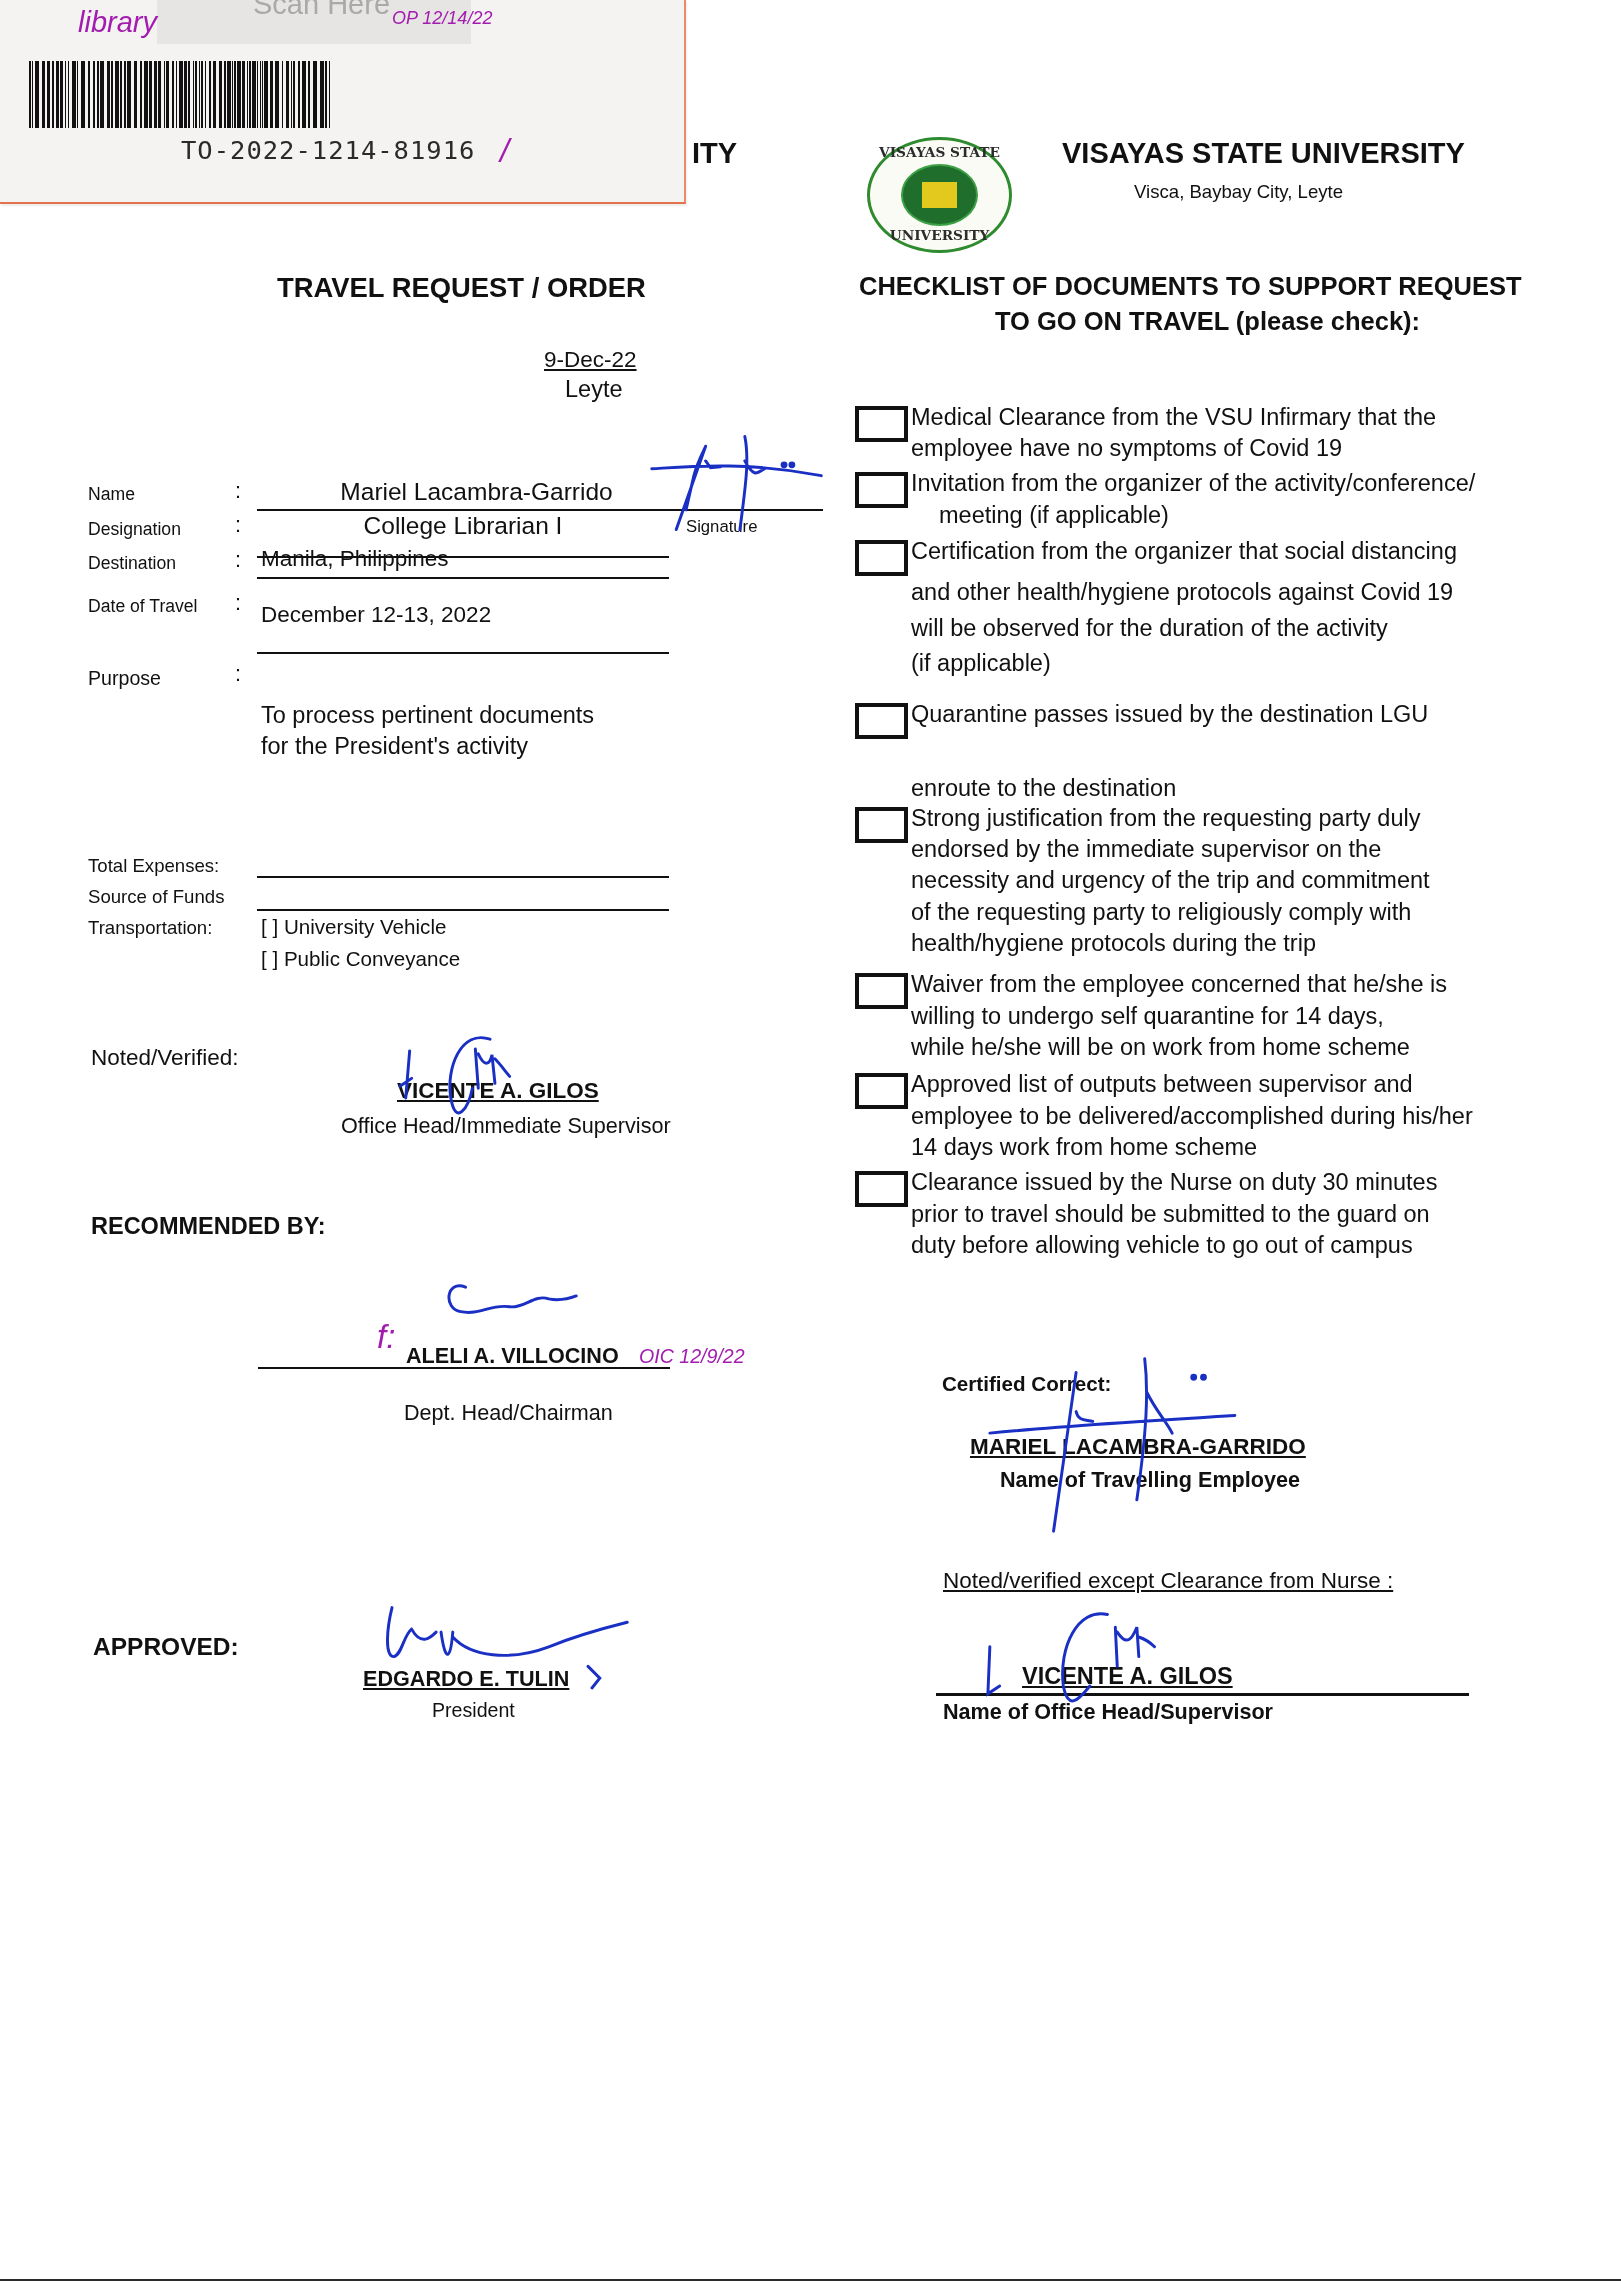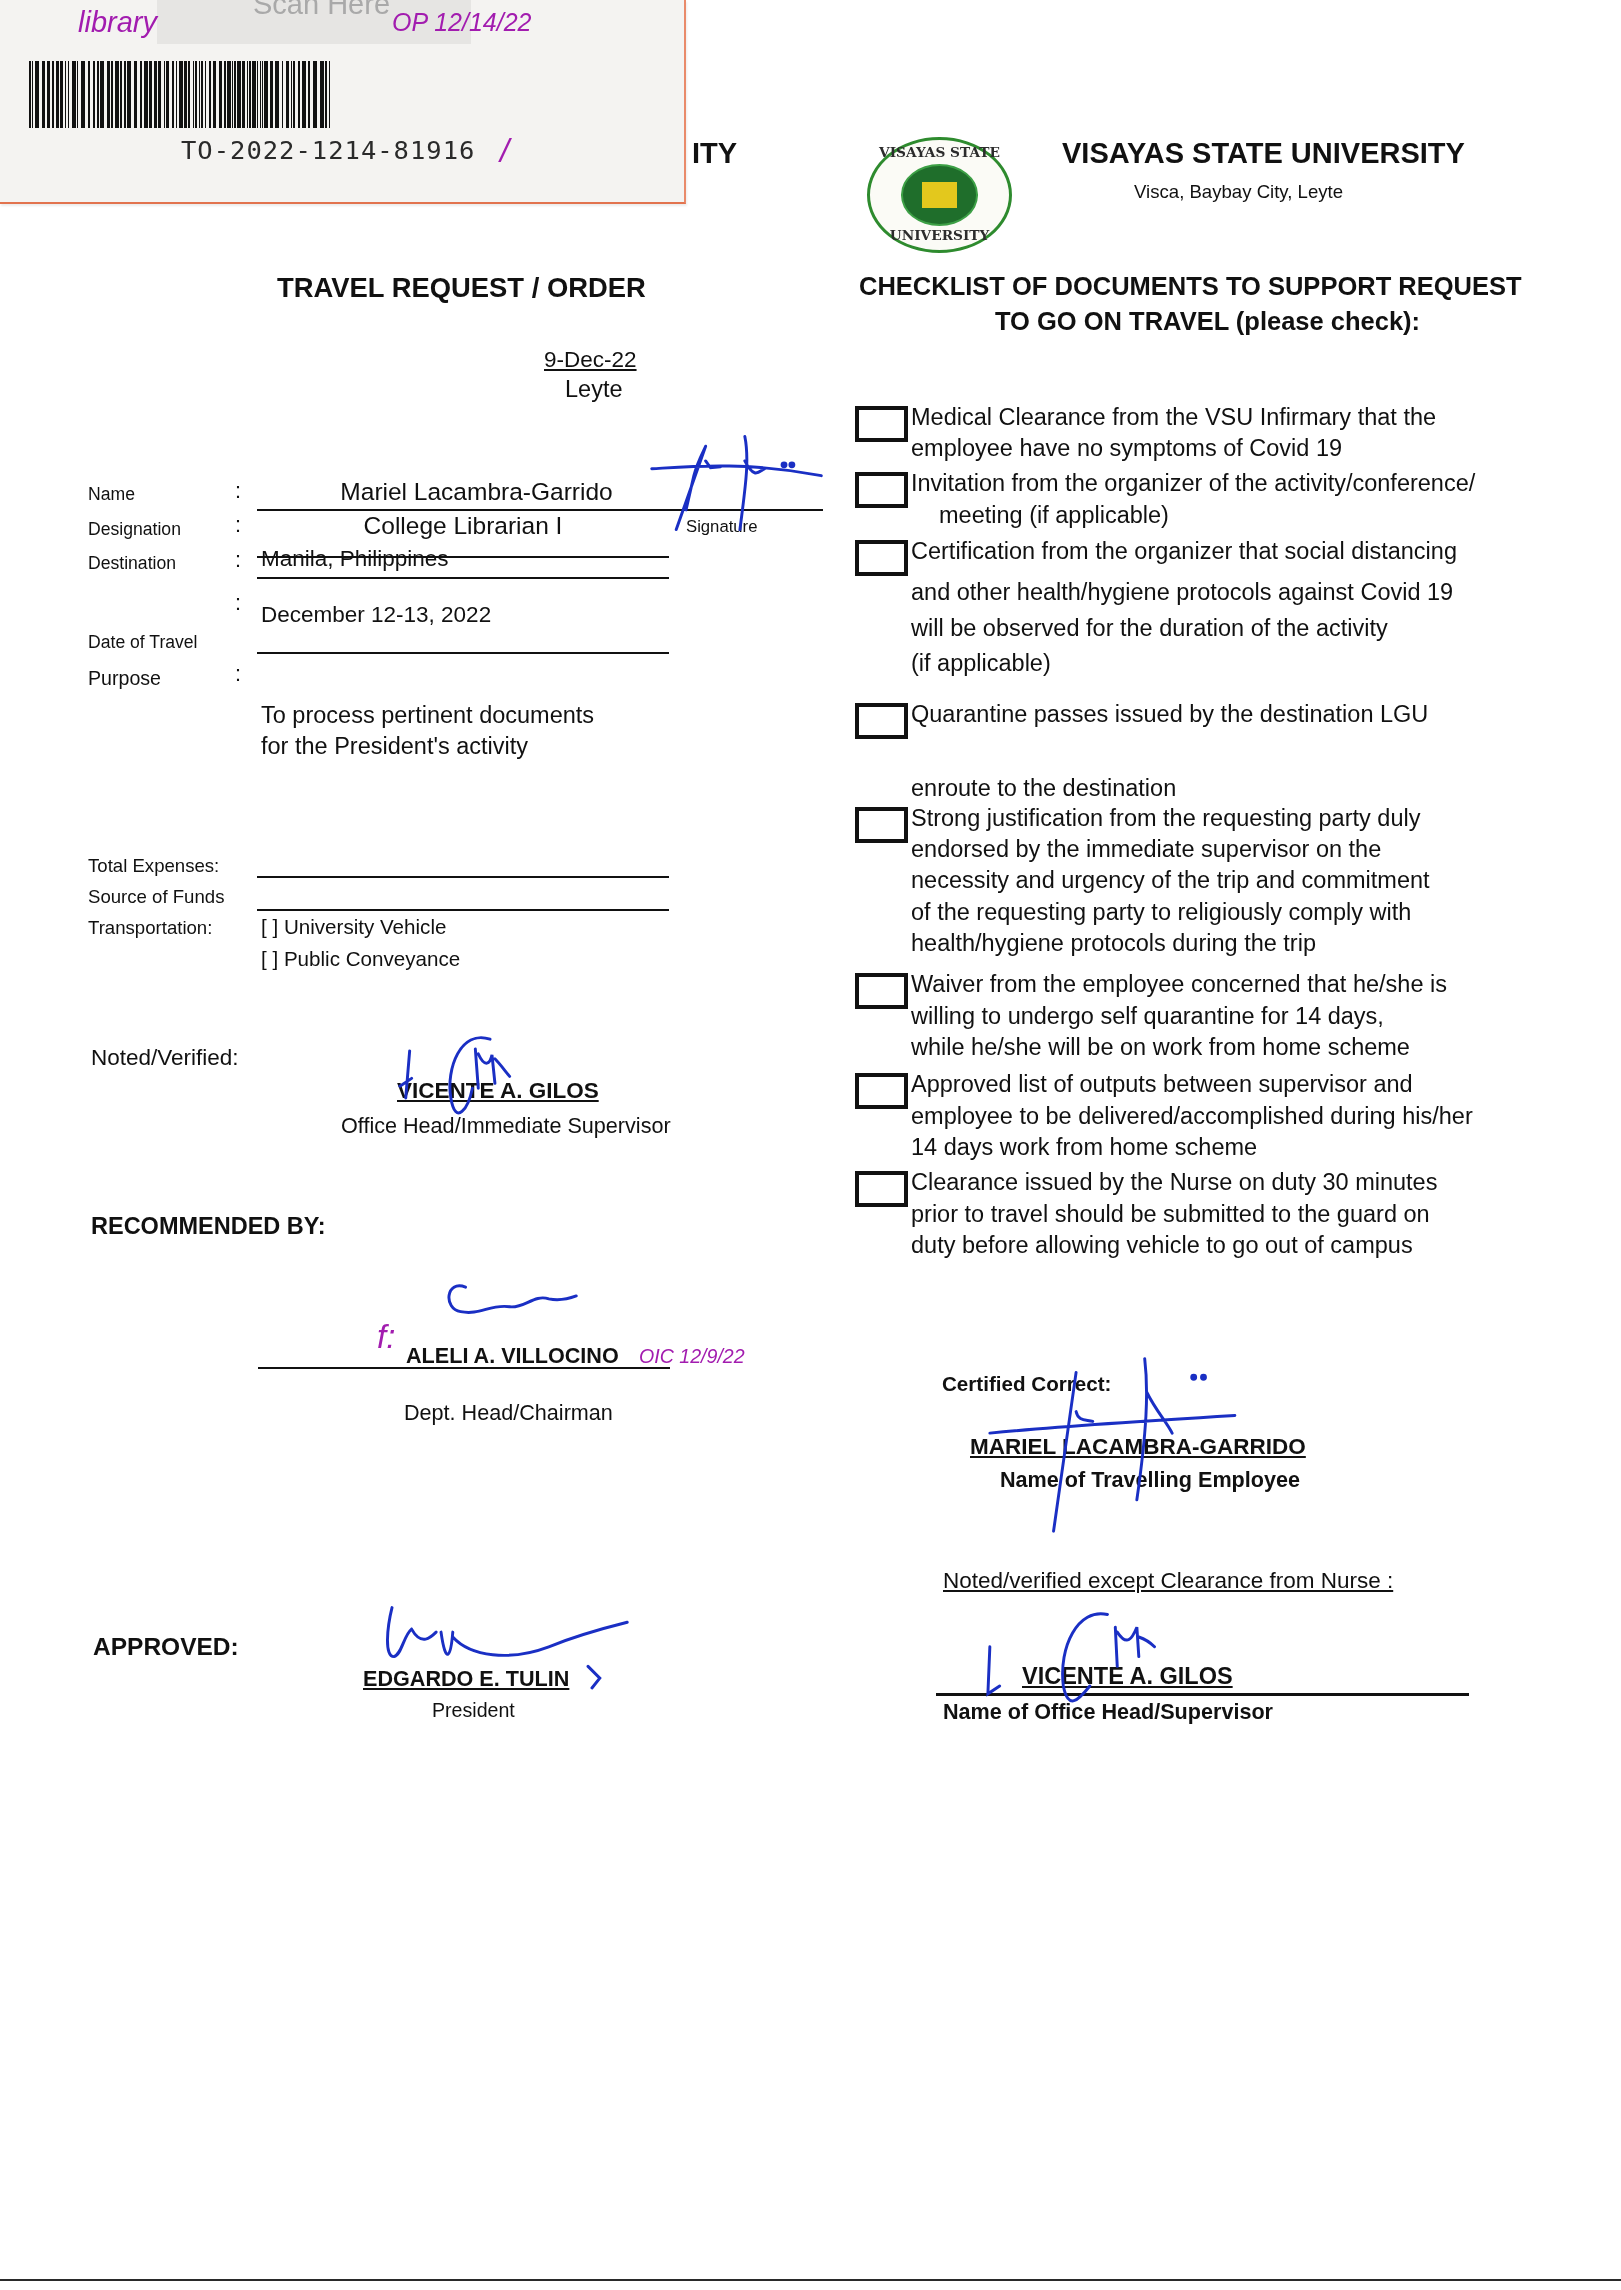--- a/index.html
+++ b/index.html
@@ -13,21 +13,21 @@
   #sticker { position: absolute; left: 0; top: 0; width: 686px; height: 204px;
     background: #f4f3f1; border-right: 2px solid #e98a6a; border-bottom: 2.9px solid #e2734e;
     box-shadow: 1px 2px 2px rgba(0,0,0,0.08); }
   #sticker .scan { position: absolute; left: 253px; top: -11.8px; font-size: 29px; color: #a9a9a9; }
   #sticker .scanbg { position: absolute; left: 157px; top: 0; width: 314px; height: 44px; background: #e6e5e3; }
   #barcode { position: absolute; left: 29px; top: 61px; width: 384px; height: 67px; display: flex; align-items: stretch; }
   #barcode span { display: block; height: 100%; background: #111; margin-right: 2px; }
   #sticker .code { position: absolute; left: 181px; top: 135px; font-family: "DejaVu Sans Mono", monospace; font-size: 25.5px; color: #2a2a2a; letter-spacing: 1px; }
   #sticker .tick { position: absolute; left: 500px; top: 132px; font-size: 33px; }
   #sticker .h1 { position: absolute; left: 78px; top: 5.9px; font-size: 29px; }
-  #sticker .h2 { position: absolute; left: 392px; top: 7.8px; font-size: 25px; }
+  #sticker .h2 { position: absolute; left: 392px; top: 7.8px; font-size: 18px; }
 
   
   .logo { position: absolute; border-radius: 50%; border: 3.9px solid #2e8b2e; background: #fbfbf6; }
   .logo .ring { position: absolute; left: 22%; top: 22%; width: 56%; height: 56%; border-radius: 50%; background: #1f6e2b; border: 2.9px solid #3da046; }
   .logo .sq { position: absolute; left: 36%; top: 36%; width: 28%; height: 28%; background: #e3c81d; border: 2.9px solid #1f6e2b; }
   .logo .lbl-top { position: absolute; top: 4%; left: 0; width: 100%; text-align: center; font-size: 13.7px; font-weight: bold; color: #2c2c2c; font-family: "DejaVu Serif", serif; }
   .logo .lbl-bot { position: absolute; bottom: 6%; left: 0; width: 100%; text-align: center; font-size: 13.7px; font-weight: bold; color: #2c2c2c; font-family: "DejaVu Serif", serif; }
 
   .uline { border-bottom: 2.9px solid #111; }
   .checkbox { position: absolute; width: 53px; height: 36px; border: 4.9px solid #111; background: #fff; cursor: pointer; }
@@ -145,21 +145,21 @@
 <div class="abs" style="left:686px; top:517px; font-size:16.7px;">Signature</div>
 
 <div class="abs" style="left:88px; top:519px; font-size:17.6px;">Designation</div>
 <div class="abs" style="left:235px; top:512px; font-size:21.6px;">:</div>
 <div class="abs uline" style="left:257px; top:512px; width:412px; height:46px; text-align:center; font-size:24.5px;">College Librarian I</div>
 
 <div class="abs" style="left:88px; top:553px; font-size:17.6px;">Destination</div>
 <div class="abs" style="left:235px; top:547px; font-size:21.6px;">:</div>
 <div class="abs uline" style="left:257px; top:546px; width:412px; height:33px; padding-left:3.9px; font-size:22.5px;">Manila, Philippines</div>
 
-<div class="abs" style="left:88px; top:596px; font-size:17.6px;margin-top:36px;">Date of Travel</div>
+<div class="abs" style="left:88px; top:596px; font-size:17.6px;">Date of Travel</div>
 <div class="abs" style="left:235px; top:590px; font-size:21.6px;">:</div>
 <div class="abs" style="left:261px; top:602px; font-size:22.5px;">December 12-13, 2022</div>
 <div class="abs uline" style="left:257px; top:627px; width:412px; height:27.4px;"></div>
 
 <div class="abs" style="left:88px; top:667px; font-size:19.6px;">Purpose</div>
 <div class="abs" style="left:235px; top:661px; font-size:21.6px;">:</div>
 <div class="abs" style="left:261px; top:702px; font-size:23.5px;">To process pertinent documents</div>
 <div class="abs" style="left:261px; top:733px; font-size:23.5px;">for the President's activity</div>
 
 <div class="abs" style="left:88px; top:855px; font-size:18.6px;">Total Expenses:</div>

